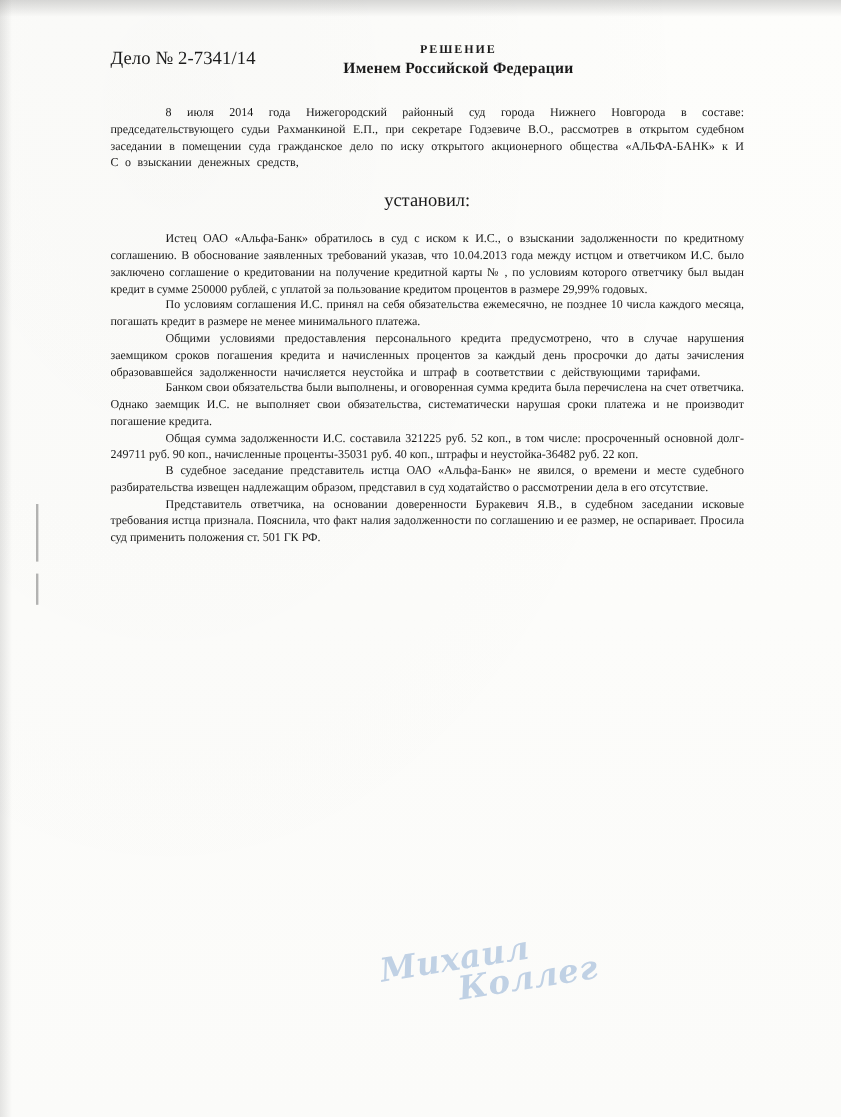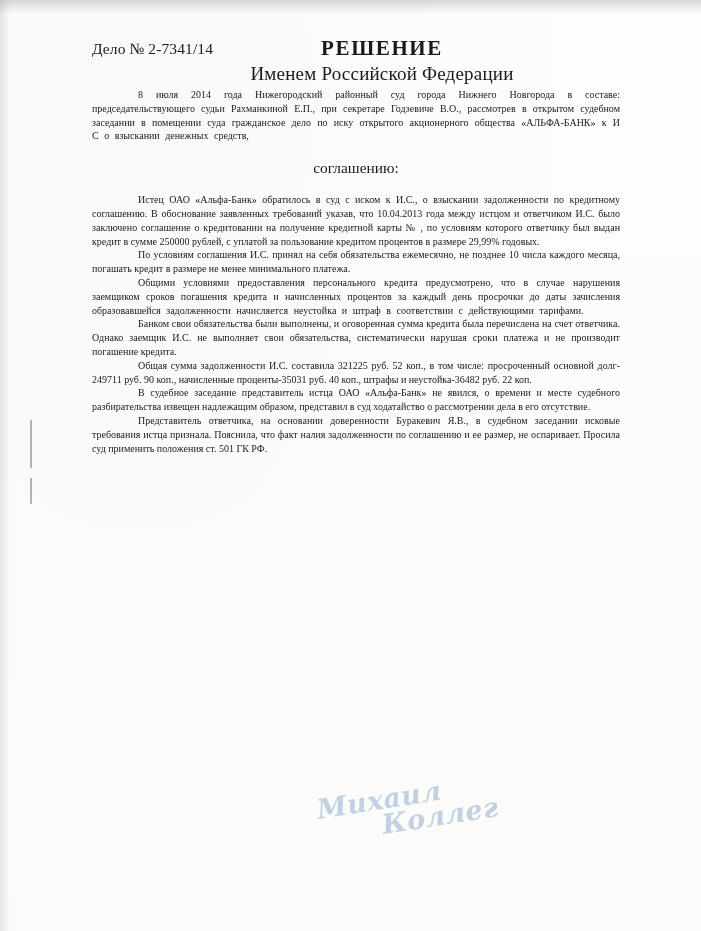--- a/index.html
+++ b/index.html
@@ -65,27 +65,27 @@
     text-align: right;
   }
   .doc-title {
     position: absolute;
     left: 150px;
     top: 0;
     width: 280px;
     text-align: center;
   }
   .doc-title .t1 {
-    font-size: 21px;
+    font-size: 10px;
     font-weight: 700;
     letter-spacing: 1.6px;
   }
   .doc-title .t2 {
-    font-size: 19px;
-    font-weight: 400;
+    font-size: 13px;
+    font-weight: 700;
     margin-top: 2px;
     letter-spacing: 0.2px;
   }
 
   p.body {
     font-size: 10px;
     line-height: 1.38;
     text-align: justify;
     text-justify: inter-word;
     margin: 0;
@@ -147,21 +147,21 @@
       <div class="doc-title">
         <div class="t1">РЕШЕНИЕ</div>
         <div class="t2">Именем Российской Федерации</div>
       </div>
     </div>
 
     <p class="body intro spaced-wide">8 июля 2014 года Нижегородский районный суд города Нижнего Новгорода в составе: председательствующего судьи  Рахманкиной Е.П., при секретаре Годзевиче В.О., рассмотрев в открытом судебном заседании в помещении суда гражданское дело по иску открытого акционерного общества  «АЛЬФА-БАНК» к            И              С              о взыскании денежных средств,</p>
 
     <div class="block-gap"></div>
 
-    <p class="centered">соглашению:</p>
+    <p class="centered">установил:</p>
 
     <div class="block-gap"></div>
 
     <p class="body">Истец ОАО «Альфа-Банк» обратилось в суд с иском к              И.С., о взыскании  задолженности по кредитному соглашению. В обоснование заявленных требований указав, что 10.04.2013 года   между истцом и ответчиком           И.С. было заключено соглашение о кредитовании на получение  кредитной  карты №                        , по условиям которого ответчику был выдан кредит в сумме 250000 рублей, с уплатой за пользование кредитом процентов в размере 29,99% годовых.</p>
     <p class="body">По условиям соглашения             И.С.  принял на себя обязательства ежемесячно, не позднее 10 числа каждого месяца, погашать кредит в размере не менее минимального платежа.</p>
     <p class="body spaced-wide">Общими    условиями    предоставления    персонального    кредита предусмотрено, что в случае нарушения заемщиком сроков погашения кредита и начисленных процентов за каждый день просрочки до даты зачисления образовавшейся задолженности начисляется неустойка  и штраф в соответствии с действующими тарифами.</p>
     <p class="body">Банком свои обязательства были выполнены, и оговоренная сумма кредита была перечислена на счет ответчика. Однако заемщик              И.С. не выполняет свои обязательства, систематически нарушая сроки платежа и не производит погашение кредита.</p>
     <p class="body">Общая сумма задолженности                    И.С. составила 321225 руб. 52 коп., в том числе:  просроченный основной долг- 249711 руб. 90 коп., начисленные проценты-35031 руб. 40 коп., штрафы и неустойка-36482 руб. 22 коп.</p>
     <p class="body">В судебное заседание представитель истца ОАО «Альфа-Банк» не явился, о времени и месте судебного разбирательства извещен надлежащим образом, представил в суд ходатайство о рассмотрении дела в его отсутствие.</p>
     <p class="body">Представитель ответчика, на основании доверенности Буракевич Я.В., в судебном заседании исковые требования истца признала. Пояснила, что факт налия задолженности по соглашению и ее размер, не оспаривает. Просила суд применить положения ст. 501 ГК РФ.</p>

